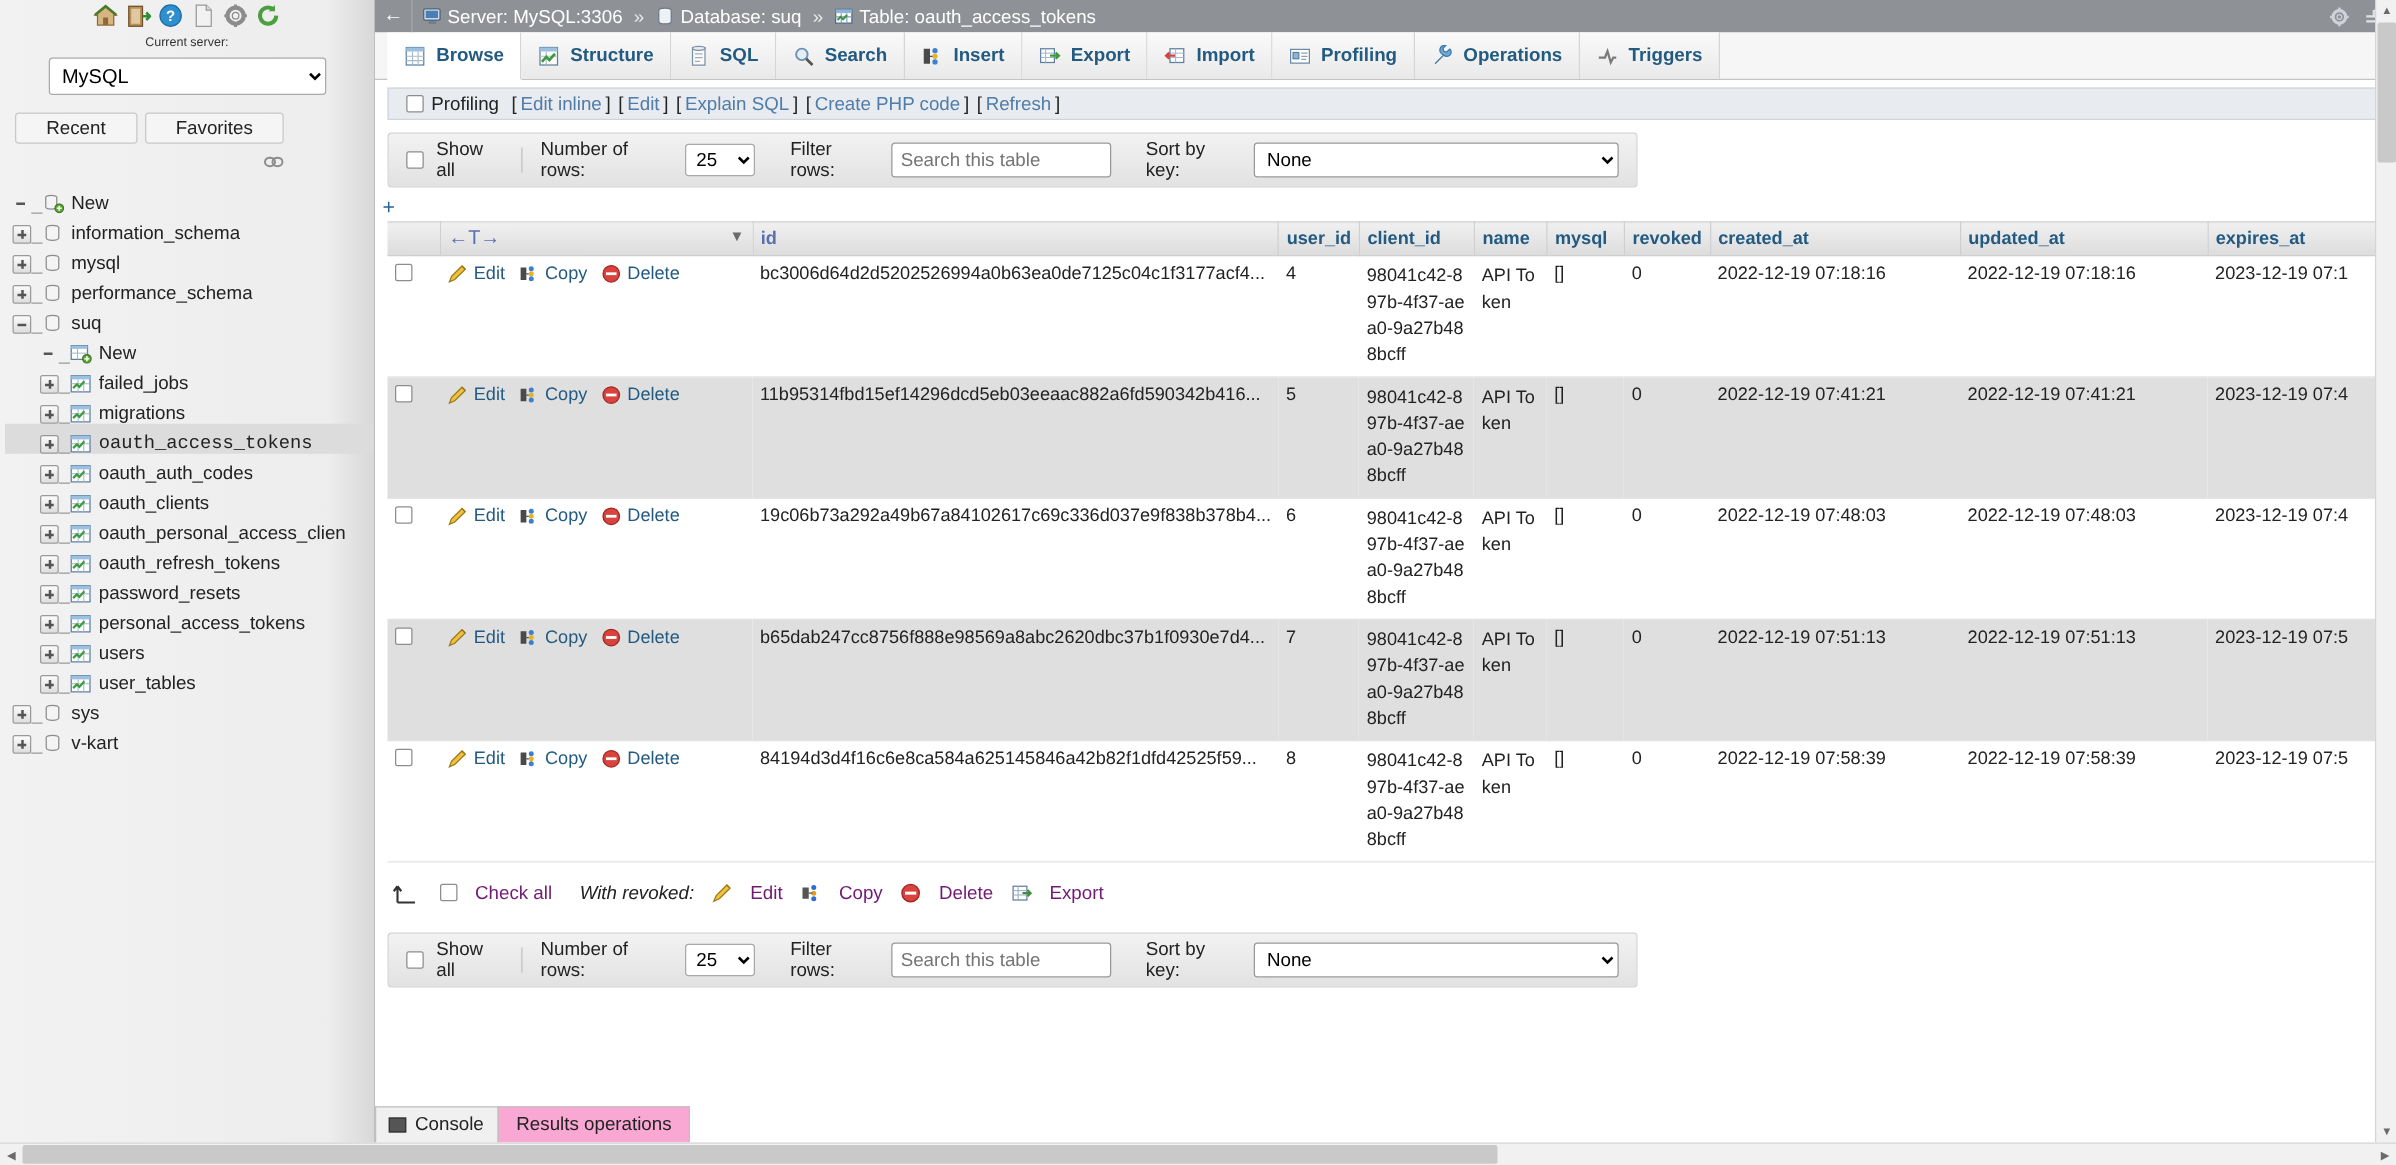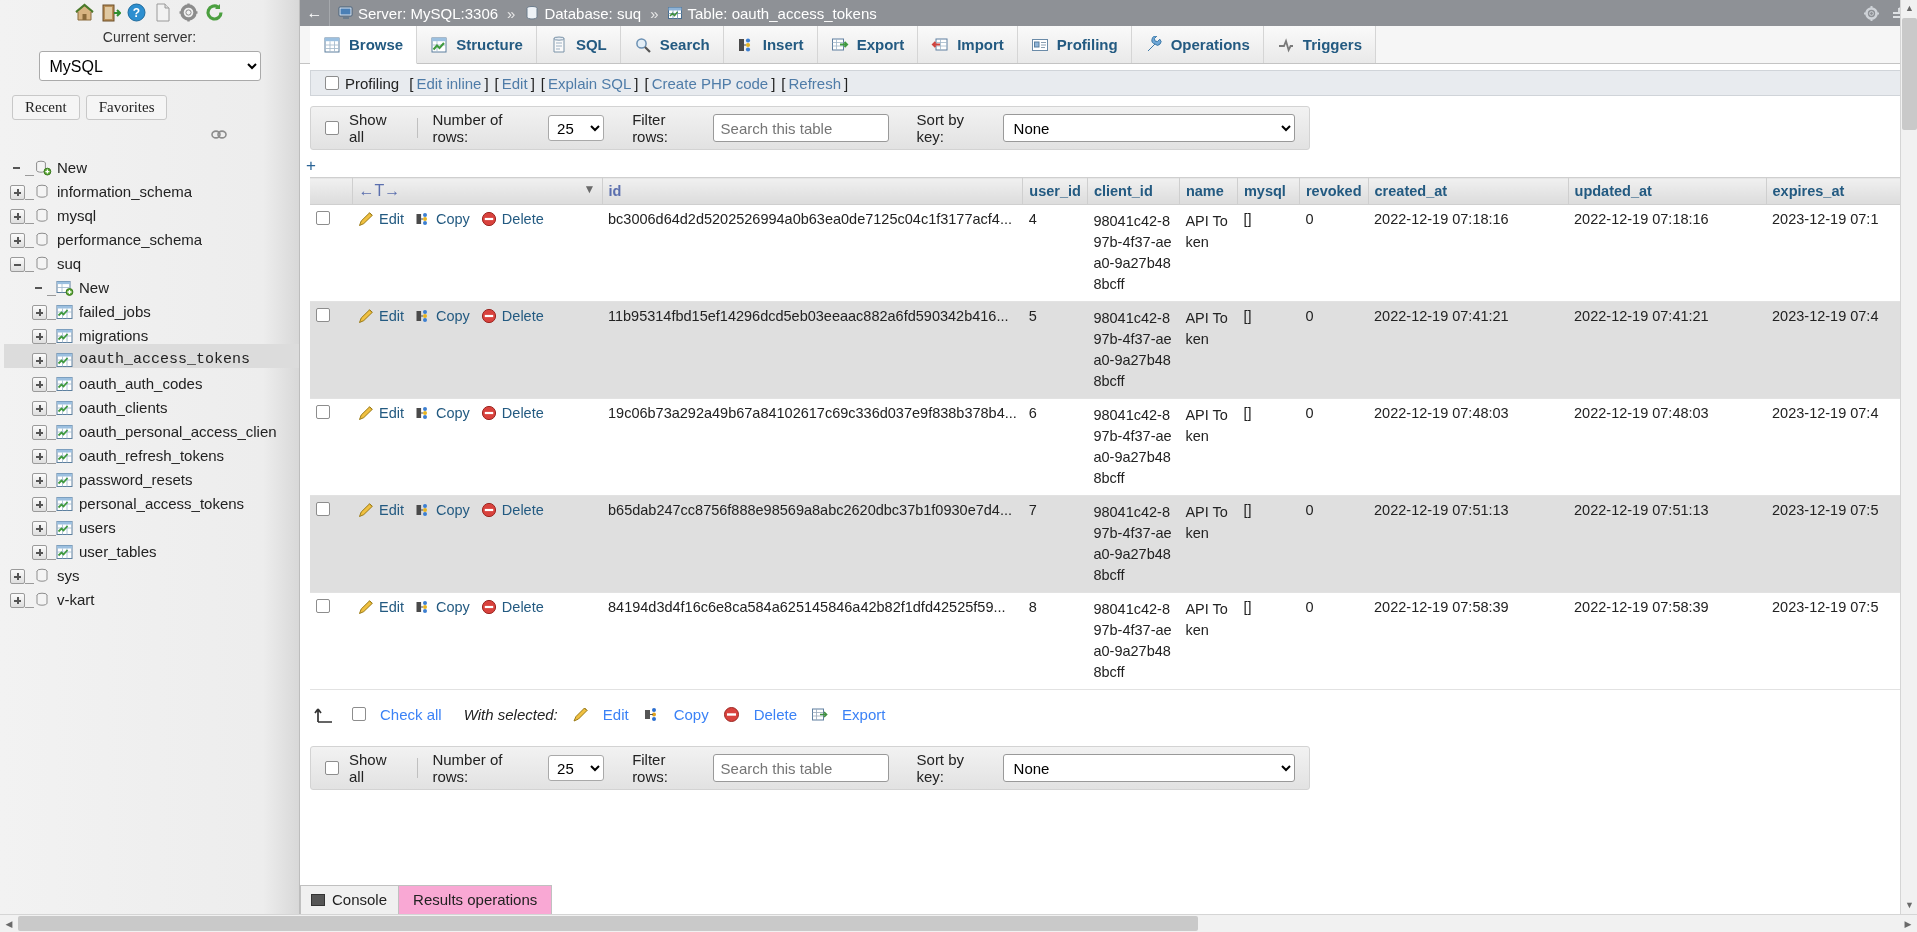--- a/index.html
+++ b/index.html
@@ -30,33 +30,33 @@
   }
   .pma-logo .php { color: #6c7eb7; }
   .pma-logo .my { color: #f89406; }
   .pma-logo .admin { color: #f89406; }
   .logo-icons {
     display: flex; justify-content: center; gap: 5px;
     margin-top: 2px;
   }
   .logo-icons .ic { width: 21px; height: 21px; display: inline-block; }
   .current-server {
-    text-align: center; font-size: 14px; color: #333; margin-top: 6px;
+    text-align: center; font-size: 10px; color: #333; margin-top: 6px;
   }
   .server-select {
     display: block; margin: 6px auto 0 auto; width: 222px; height: 30px;
     font-size: 16px; font-family: "Liberation Sans", sans-serif;
     padding: 2px 6px; border: 1px solid #aaa; border-radius: 3px;
     background: #fff;
   }
   .rf-row { display: flex; gap: 6px; padding: 14px 0 0 12px; }
   .rf-btn {
-    font-size: 15px; padding: 3px 12px; background: #f5f5f5;
+    font-size: 15px; padding: 3px 24px; background: #f5f5f5;
     border: 1px solid #c8c8c8; border-radius: 3px; color: #222; cursor: pointer;
-    font-family: Liberation Serif, serif;
+    font-family: Liberation Sans, sans-serif;
   }
   .pin-row { height: 26px; position: relative; }
   .pin-icon {
     position: absolute; right: 72px; top: 8px;
     width: 16px; height: 11px; color: #888; font-size: 13px;
   }
   .tree { padding: 6px 0 0 4px; font-size: 15px; color: #222; }
   .tnode { display: flex; align-items: flex-end; height: 24px; padding-left: 0; white-space: nowrap; }
   .tnode.sel { background: #dcdcdc; font-family: Liberation Mono, monospace; }
   .indent-0 { padding-left: 6px; }
@@ -179,21 +179,21 @@
   .c-rv  { width: 60px; }
   .c-ca  { width: 200px; }
   .c-ua  { width: 198px; }
   .c-ea  { width: 160px; }
   .wrapcell { word-break: break-all; line-height: 1.45; }
 
   .bottomactions {
     display: flex; align-items: center; gap: 14px;
     font-size: 15px; padding: 14px 0 12px 12px; color: #222;
   }
-  .bottomactions a { color: #3b82f6; text-decoration: none; cursor: pointer; }
+  .bottomactions a { color: #701a75; text-decoration: none; cursor: pointer; }
   .bottomactions .ic { width: 17px; height: 17px; }
   .withsel { font-style: italic; margin-left: 8px; }
   .arrow-up { width: 26px; height: 20px; }
 
   
   .console {
     position: absolute; left: 300px; bottom: 18px; width: 1617px; height: 0;
   }
   .console-tabs { position: absolute; bottom: 0; left: 0; display: flex; align-items: flex-end; }
   .console-tab {
@@ -858,21 +858,21 @@
       </div>
 
       <div class="bottomactions">
         <span class="arrow-up">
           <svg viewBox="0 0 26 20" width="26" height="20">
               <path d="M6 18 L6 5 M6 5 L3 9 M6 5 L9 9 M6 18 L20 18" stroke="#333" stroke-width="1.7" fill="none"></path>
             </svg>
         </span>
         <span class="cb"></span>
         <a>Check all</a>
-        <span class="withsel">With selected:</span>
+        <span class="withsel">With revoked:</span>
         <span class="ic">
           <svg viewBox="0 0 17 17" width="17" height="17">
               <path d="M2 15 L4 10.5 L12.5 2 L15 4.5 L6.5 13 Z" fill="#f0c040" stroke="#9a7a16"></path>
               <path d="M12.5 2 L15 4.5" stroke="#9a7a16"></path>
             </svg>
         </span>
         <a>Edit</a>
         <span class="ic">
           <svg viewBox="0 0 17 17" width="17" height="17">
               <rect x="2" y="4" width="5" height="9" fill="#555"></rect>

